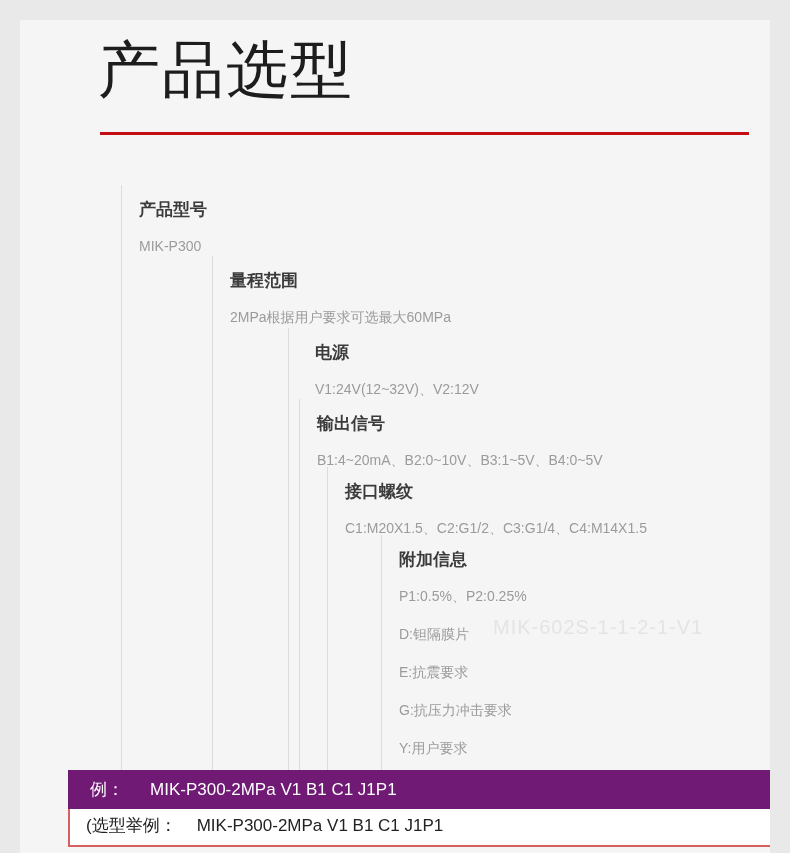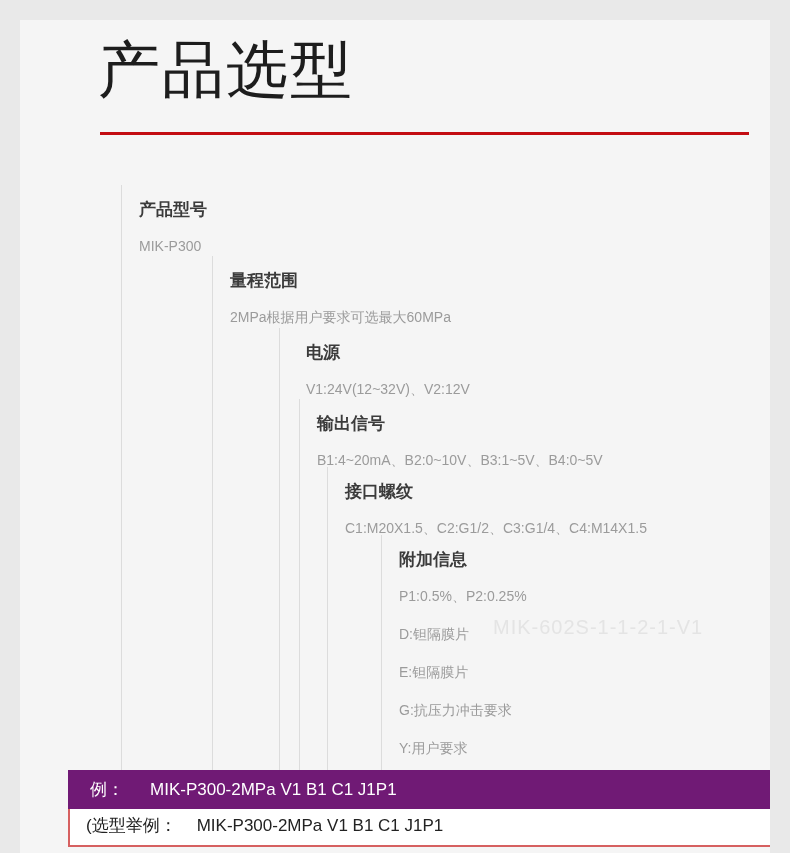--- a/index.html
+++ b/index.html
@@ -46,21 +46,21 @@
   }
   .section .value {
     line-height: 28px;
     font-size: 14px;
     font-weight: 400;
     color: #9b9b9b;
     white-space: nowrap;
   }
   .s0 { left: 91px;  top: 155px; height: 585px; }
   .s1 { left: 182px; top: 226px; height: 514px; }
-  .s2 { left: 249px; top: 298px; height: 442px; padding-left: 16px; }
+  .s2 { left: 258px; top: 298px; height: 442px; padding-left: 16px; }
   .s3 { left: 269px; top: 369px; height: 371px; }
   .s4 { left: 297px; top: 437px; height: 303px; }
   .s5 { left: 351px; top: 505px; height: 235px; }
   .watermark {
     position: absolute;
     left: 463px;
     top: 586px;
     font-size: 20px;
     letter-spacing: 1px;
     color: #e4e4e4;
@@ -128,21 +128,21 @@
 
   <div class="section s4">
     <div class="label">接口螺纹</div>
     <div class="value">C1:M20X1.5、C2:G1/2、C3:G1/4、C4:M14X1.5</div>
   </div>
 
   <div class="section s5">
     <div class="label">附加信息</div>
     <div class="value">P1:0.5%、P2:0.25%</div>
     <div class="value">D:钽隔膜片</div>
-    <div class="value">E:钽隔膜片</div>
+    <div class="value">E:抗震要求</div>
     <div class="value">G:抗压力冲击要求</div>
     <div class="value">Y:用户要求</div>
   </div>
 
   <div class="watermark">MIK-602S-1-1-2-1-V1</div>
 
   <div class="example-bar">
     <span class="prefix">例：</span><span>MIK-P300-2MPa V1 B1 C1 J1P1</span>
   </div>
 

